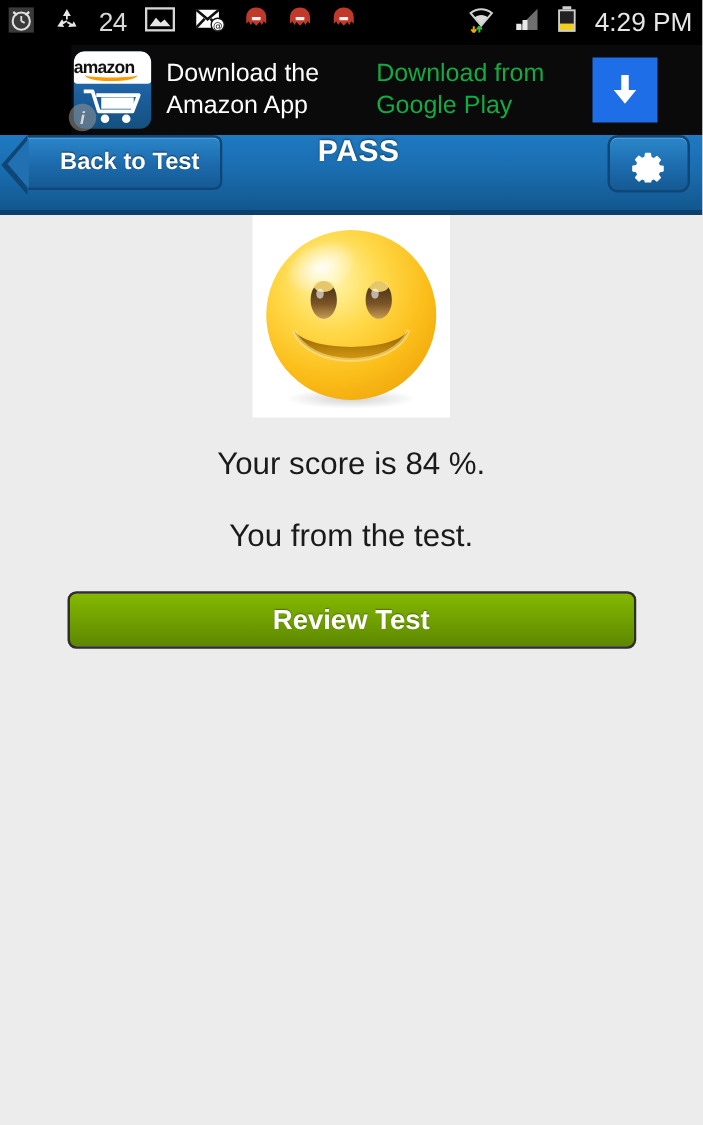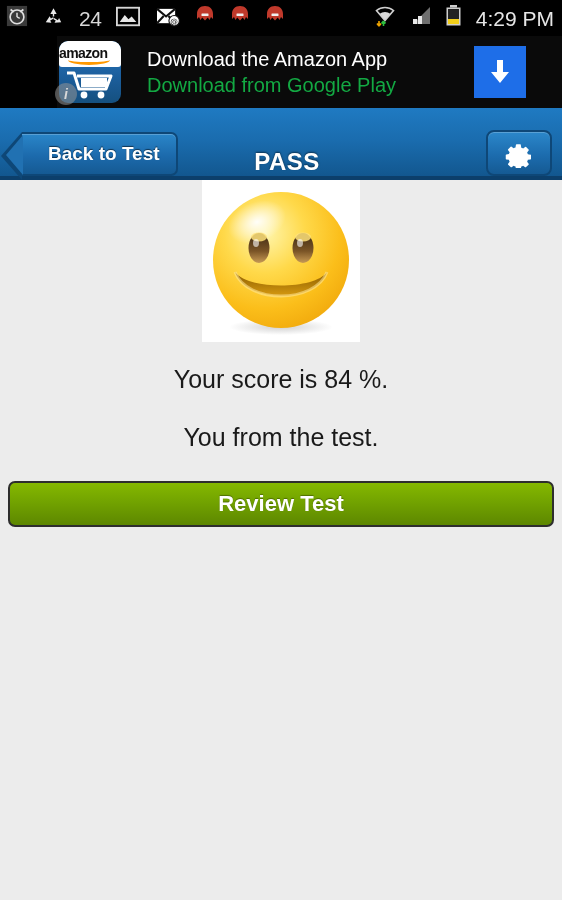--- a/index.html
+++ b/index.html
@@ -122,23 +122,23 @@
     font-size: 14px;
     font-style: italic;
     font-weight: bold;
     display: flex;
     align-items: center;
     justify-content: center;
     z-index: 4;
   }
   .ad-text {
     flex: 1;
-    margin-left: 26px;
-    display: flex;
-    flex-direction: column;
+    margin-left: 12px;
+    display: flex;
+    flex-direction: row;
     justify-content: center;
     gap: 1px;
   }
   .ad-title {
     color: #ffffff;
     font-size: 20px;
     line-height: 1.25;
   }
   .ad-sub {
     color: #13a943;
@@ -152,25 +152,25 @@
     background: #1e6ee8;
     display: flex;
     align-items: center;
     justify-content: center;
     flex: none;
   }
 
   
   .app-header {
     position: relative;
-    height: 72px;
+    height: 64px;
     background: linear-gradient(180deg, #1f7ac2 0%, #1a6cae 48%, #12578f 100%);
     border-bottom: 4px solid #0c3f6b;
     display: flex;
-    align-items: flex-end;
+    align-items: flex-start;
     padding: 0 10px;
   }
   .back-btn {
     position: relative;
     height: 44px;
     padding: 0 16px 0 26px;
     background: linear-gradient(180deg, #2a86c9 0%, #1c6aac 55%, #155a93 100%);
     border: 2px solid #0e4777;
     border-left: none;
     border-radius: 0 7px 7px 0;
@@ -258,21 +258,21 @@
   }
   .pass-line {
     text-align: center;
     color: #1a1a1a;
     font-size: 25px;
     margin-top: 30px;
     line-height: 1.1;
   }
   .review-btn {
     display: block;
-    width: 546px;
+    width: 455px;
     height: 46px;
     margin: 30px auto 0 auto;
     border-radius: 7px;
     border: 2px solid #2e2e2e;
     background: linear-gradient(180deg, #85b800 0%, #72a300 45%, #5d8700 100%);
     color: #ffffff;
     font-size: 22px;
     font-weight: bold;
     text-shadow: 0 -1px 1px rgba(0,0,0,0.35);
     display: flex;

